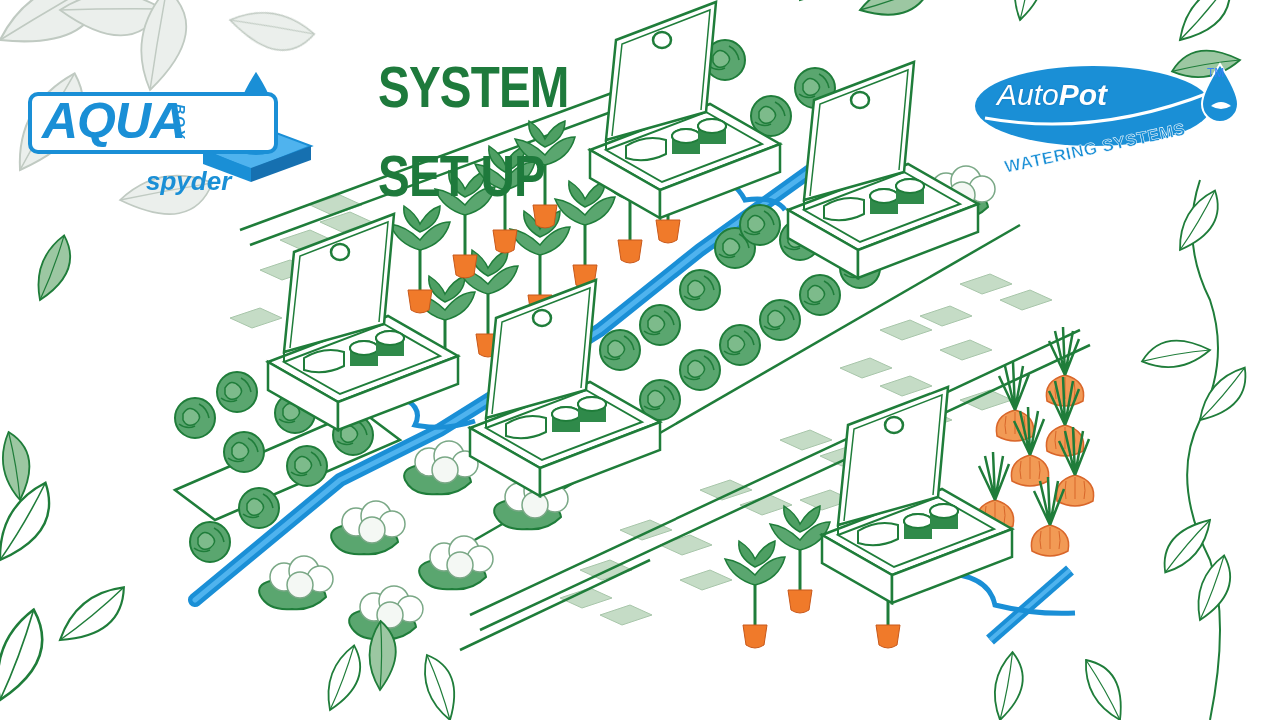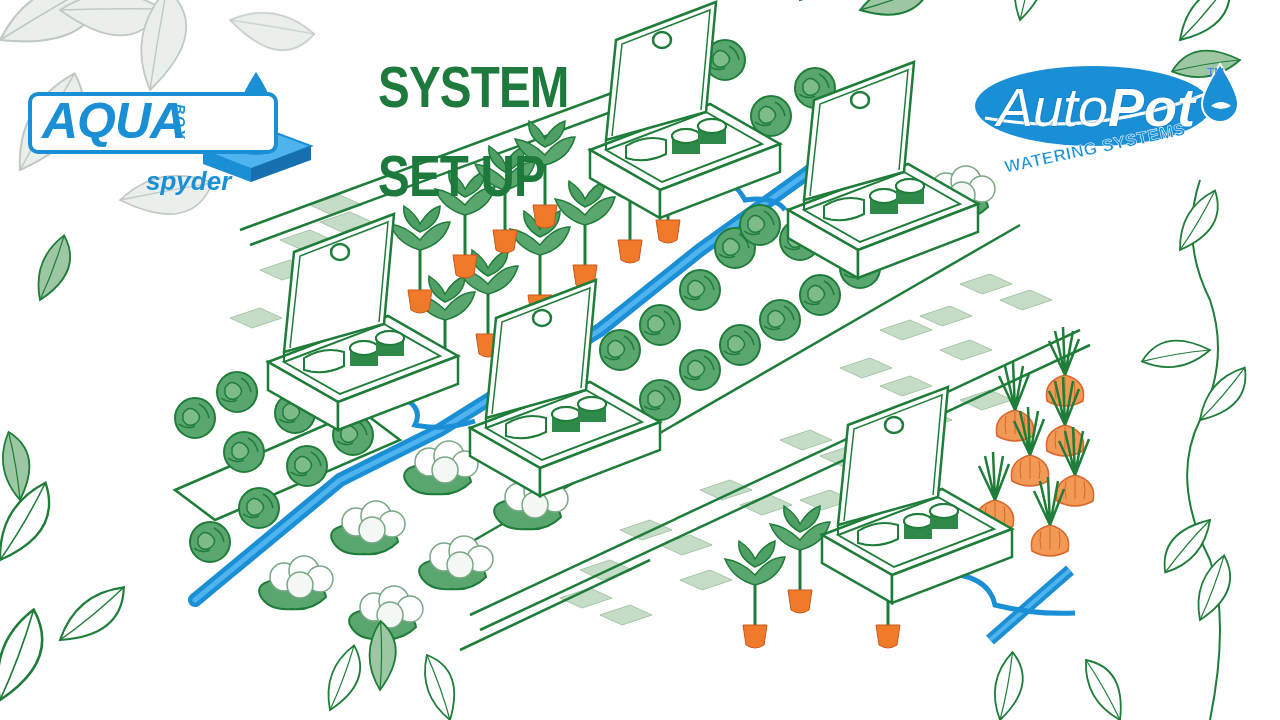--- a/index.html
+++ b/index.html
@@ -7,21 +7,21 @@
     .scene{position:absolute;left:0;top:0;width:1280px;height:720px;}
     .title{position:absolute;left:378px;font-family:"Liberation Sans",sans-serif;font-weight:bold;color:#1e7a3c;font-size:58px;letter-spacing:-1px;transform:scaleX(0.82);transform-origin:left top;line-height:1;}
     .t1{top:58px;}
     .t2{top:147px;}
     .aqua-logo{position:absolute;left:28px;top:60px;width:300px;height:140px;font-style:italic;}
     .aqua-box{position:absolute;left:0;top:32px;width:250px;height:62px;border:4px solid #1a8fd6;border-radius:10px;background:#fff;box-sizing:border-box;}
     .aqua-word{position:absolute;left:14px;top:36px;font-weight:bold;font-size:50px;color:#1a8fd6;letter-spacing:-1px;line-height:1;}
     .aqua-boxword{position:absolute;left:160px;top:44px;font-weight:bold;font-size:14px;color:#1a8fd6;transform:rotate(90deg);transform-origin:left top;letter-spacing:2px;}
     .aqua-spyder{position:absolute;left:118px;top:106px;font-weight:bold;font-size:26px;color:#1a8fd6;}
     .autopot{position:absolute;left:975px;top:60px;width:290px;height:140px;}
-    .ap-word{position:absolute;left:22px;top:20px;font-weight:bold;font-style:italic;font-size:54px;color:#fff;letter-spacing:0px;line-height:1;text-shadow:0 0 2px #0c6fb6;}
+    .ap-word{position:absolute;left:22px;top:20px;font-weight:bold;font-style:italic;font-size:30px;color:#fff;letter-spacing:0px;line-height:1;text-shadow:0 0 2px #0c6fb6;}
     .ap-tm{position:absolute;left:232px;top:6px;font-size:12px;font-weight:normal;color:#3b82f6;}
     .ap-sub{position:absolute;left:28px;top:98px;font-weight:bold;font-size:17px;color:#1a8fd6;transform:rotate(-12deg);transform-origin:left top;-webkit-text-stroke:0.5px #fff;letter-spacing:0.5px;}
   </style>
 </head>
 <body>
 
 <svg class="scene" viewBox="0 0 1280 720" xmlns="http://www.w3.org/2000/svg">
   <defs>
     <g id="lettuce">
       <circle r="20" fill="#5aa66f" stroke="#1f7d3a" stroke-width="2"></circle>

